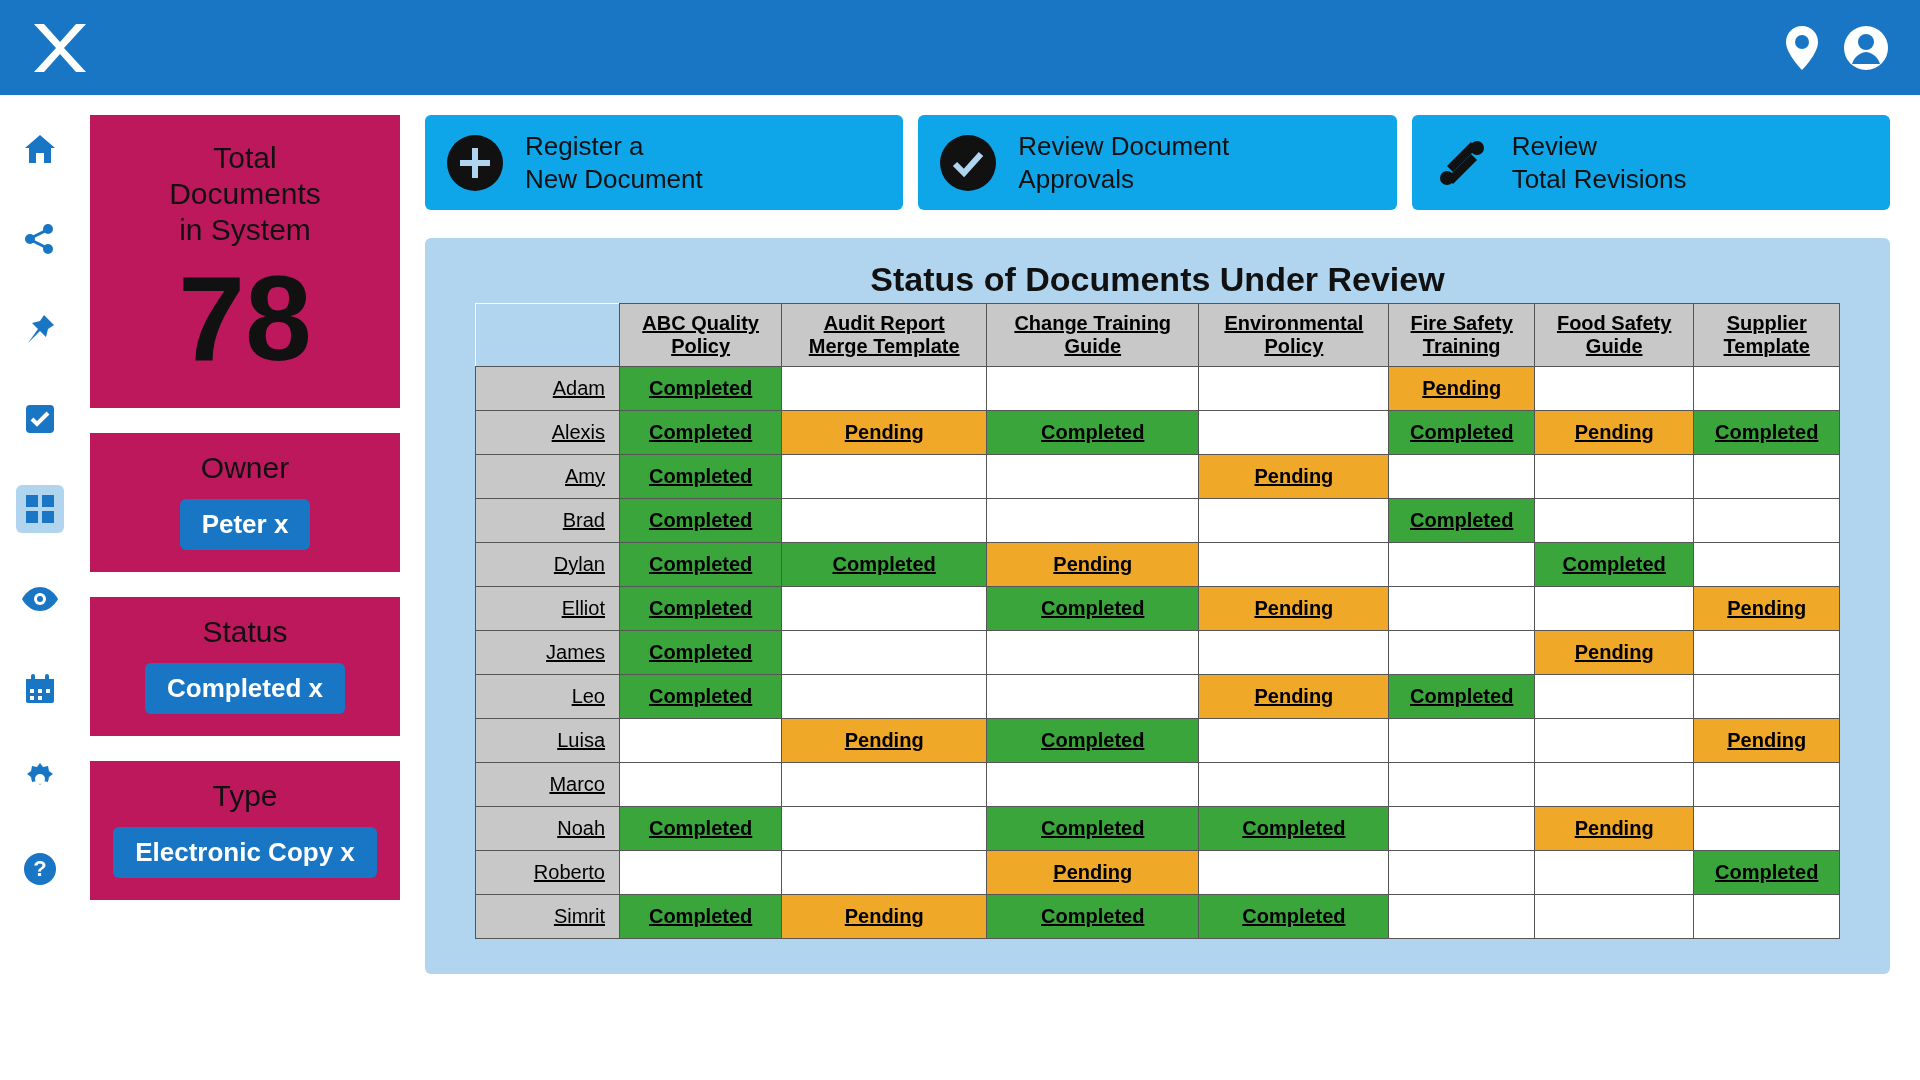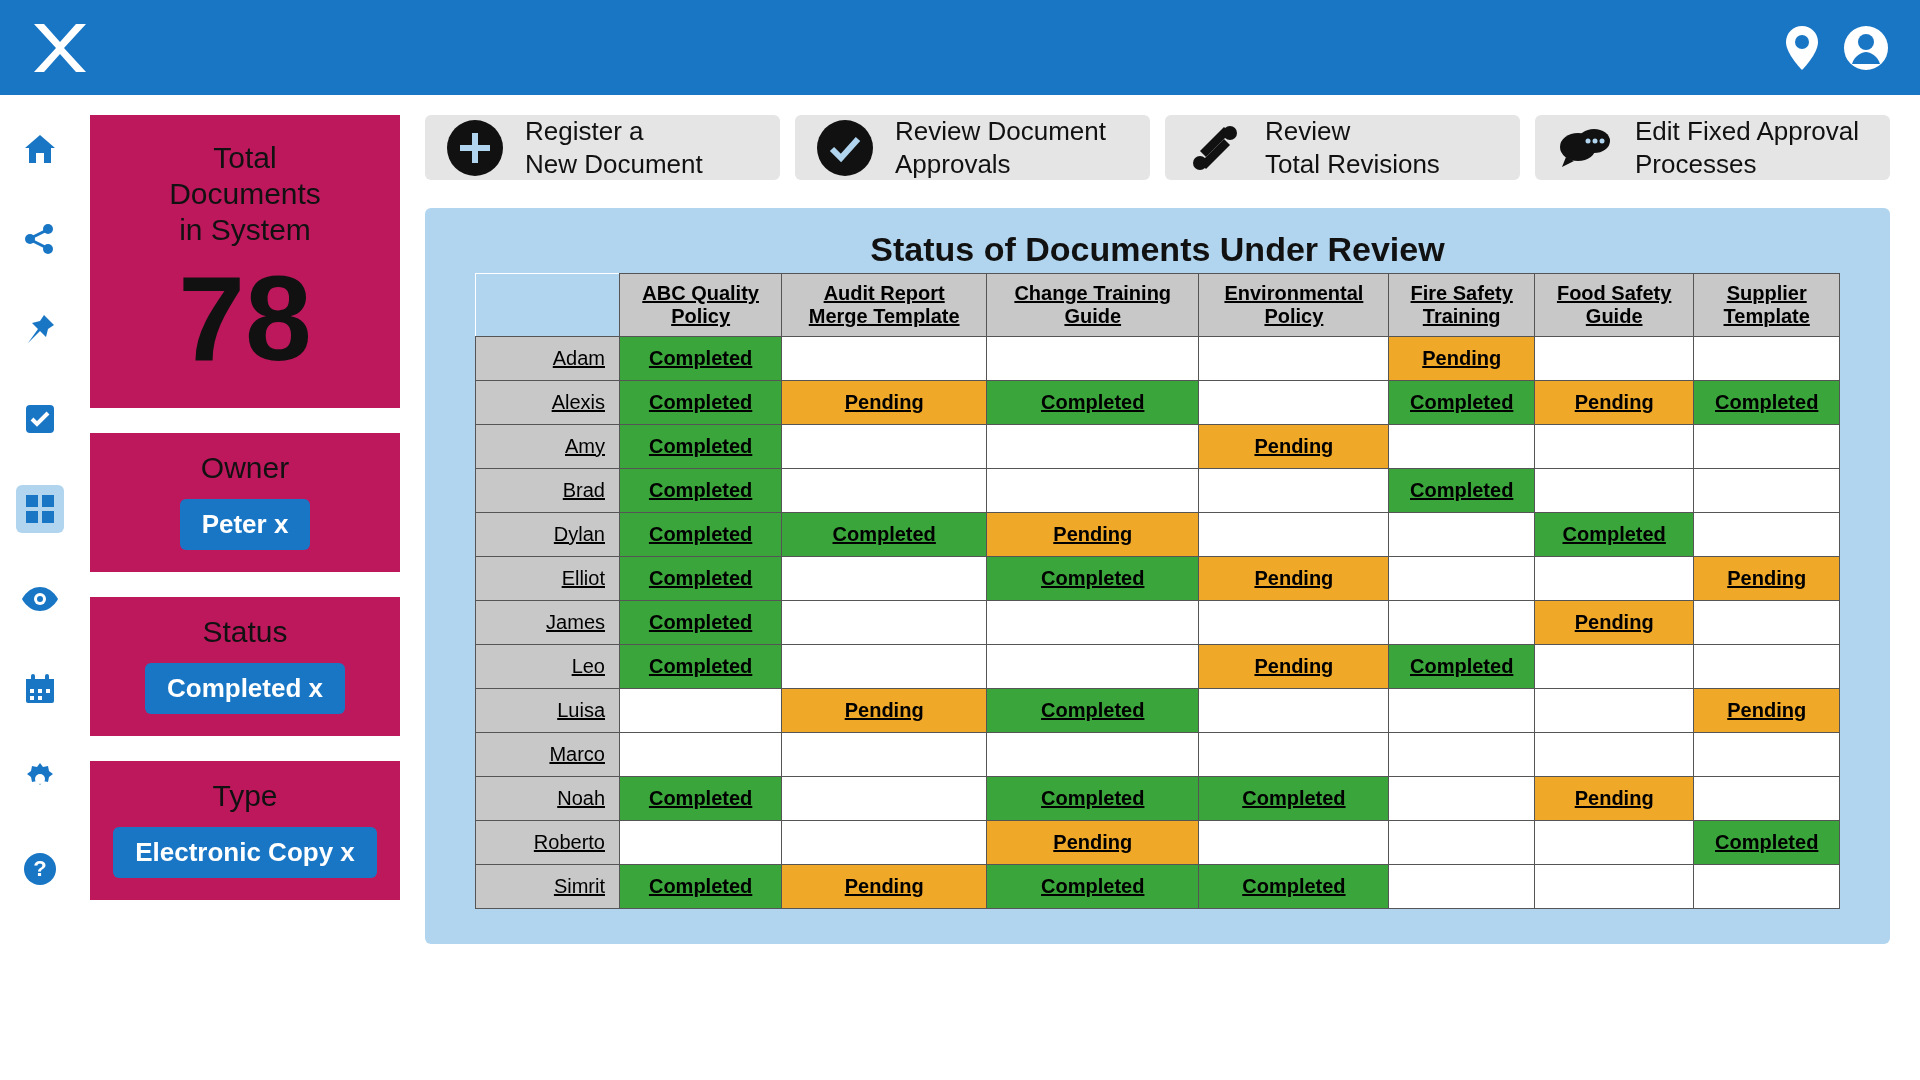--- a/index.html
+++ b/index.html
@@ -24,21 +24,21 @@
 .total-docs-label { font-size: 30px; font-weight: 500; color: #111; line-height: 1.2; }
 .total-docs-count { font-size: 120px; font-weight: 700; color: #111; line-height: 1; margin-top: 10px; }
 
 .filter-card { padding: 18px 20px 22px; }
 .filter-title { font-size: 30px; font-weight: 500; color: #111; margin-bottom: 14px; }
 .filter-chip { background: #1976c5; color: #fff; font-size: 26px; font-weight: 600; padding: 10px 22px; border: none; border-radius: 6px; cursor: pointer; display: inline-block; }
 
 .right-panel { flex: 1; display: flex; flex-direction: column; gap: 28px; }
 
 .action-row { display: flex; gap: 15px; }
-.action-card { flex: 1; background: #e5e5e5; border-radius: 6px; display: flex; align-items: center; gap: 20px; padding: 0 20px; cursor: pointer; border: none; text-align: left; }
+.action-card { flex: 1; background: #0ea5e9; border-radius: 6px; display: flex; align-items: center; gap: 20px; padding: 15px 20px; cursor: pointer; border: none; text-align: left; }
 .action-icon { width: 60px; height: 60px; flex-shrink: 0; display: flex; align-items: center; justify-content: center; }
 .action-label { font-size: 26px; color: #111; line-height: 1.25; }
 
 .table-container { background: #b1d5ef; border-radius: 6px; padding: 22px 50px 35px; }
 .table-title { font-size: 34px; font-weight: 700; color: #111; text-align: center; margin-bottom: 4px; }
 
 .status-table { border-collapse: collapse; width: 100%; background: #fff; text-decoration: underline; }
 .status-table th, .status-table td { border: 1px solid #555; text-align: center; font-size: 20px; padding: 8px 6px; }
 .status-table th { background: #c8c8c8; font-weight: 600; line-height: 1.15; }
 .status-table td.row-header { background: #c8c8c8; font-weight: 500; text-align: right; padding-right: 14px; width: 144px; }
@@ -201,35 +201,20 @@
           <span class="action-icon">
             <svg width="58" height="58" viewBox="0 0 58 58">
                 <path d="M14 44 L38 20 L44 26 L20 50 Z" fill="#111"></path>
                 <path d="M44 14 L20 38 L14 32 L38 8 Z" fill="#111"></path>
                 <circle cx="44" cy="14" r="7" fill="#111"></circle>
                 <circle cx="14" cy="44" r="7" fill="#111"></circle>
               </svg>
           </span>
           <span class="action-label">
             <span>Review</span><br><span>Total Revisions</span>
-          </span>
-        </button>
-        <button class="action-card">
-          <span class="action-icon">
-            <svg width="58" height="58" viewBox="0 0 58 58">
-                <ellipse cx="22" cy="28" rx="18" ry="14" fill="#111"></ellipse>
-                <ellipse cx="38" cy="22" rx="16" ry="12" fill="#111"></ellipse>
-                <path d="M10 38 L6 48 L18 42" fill="#111"></path>
-                <circle cx="32" cy="22" r="2.5" fill="#b1d5ef"></circle>
-                <circle cx="39" cy="22" r="2.5" fill="#b1d5ef"></circle>
-                <circle cx="46" cy="22" r="2.5" fill="#b1d5ef"></circle>
-              </svg>
-          </span>
-          <span class="action-label">
-            <span>Edit Fixed Approval</span><br><span>Processes</span>
           </span>
         </button>
       </div>
 
       <div class="table-container">
         <div class="table-title">Status of Documents Under Review</div>
         <table class="status-table">
           <thead>
               <tr id="table-header-row">
                 <th></th>

